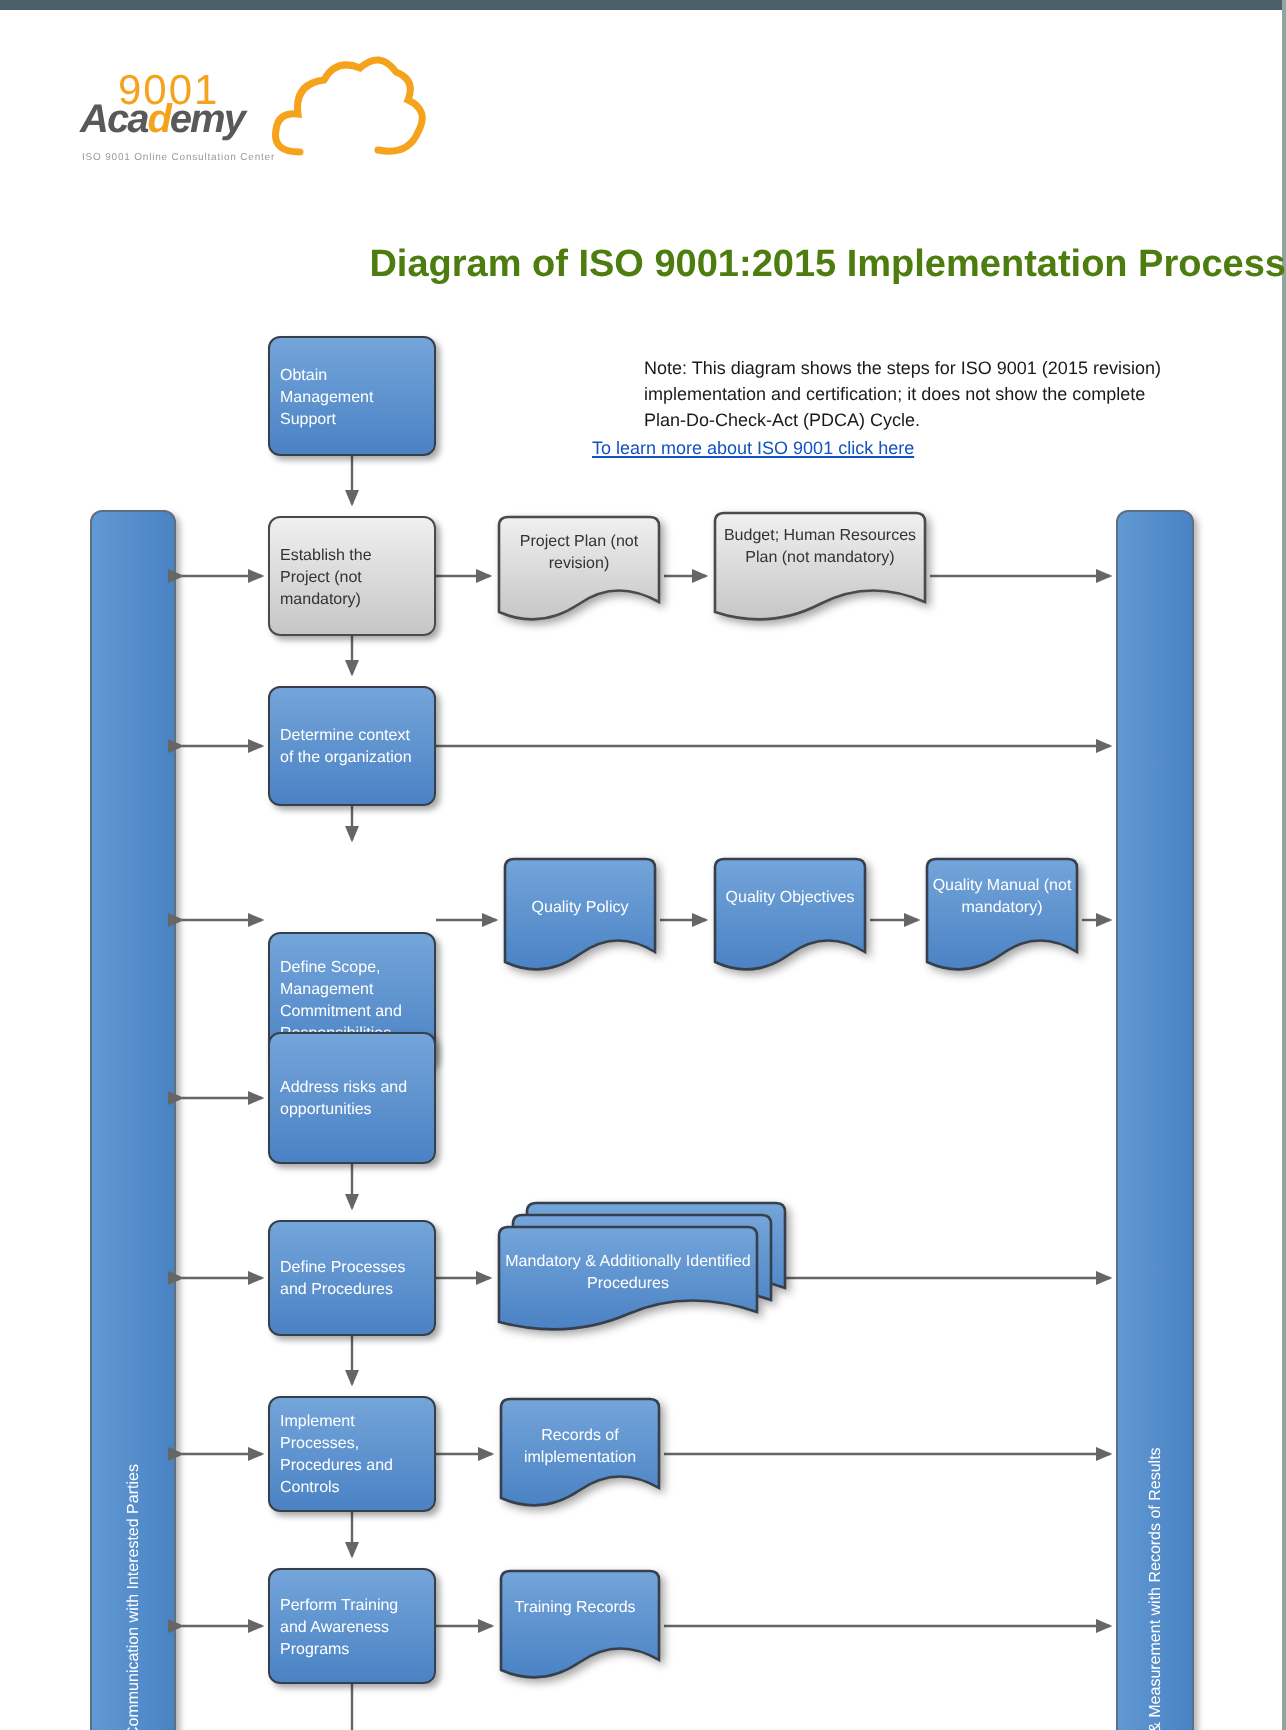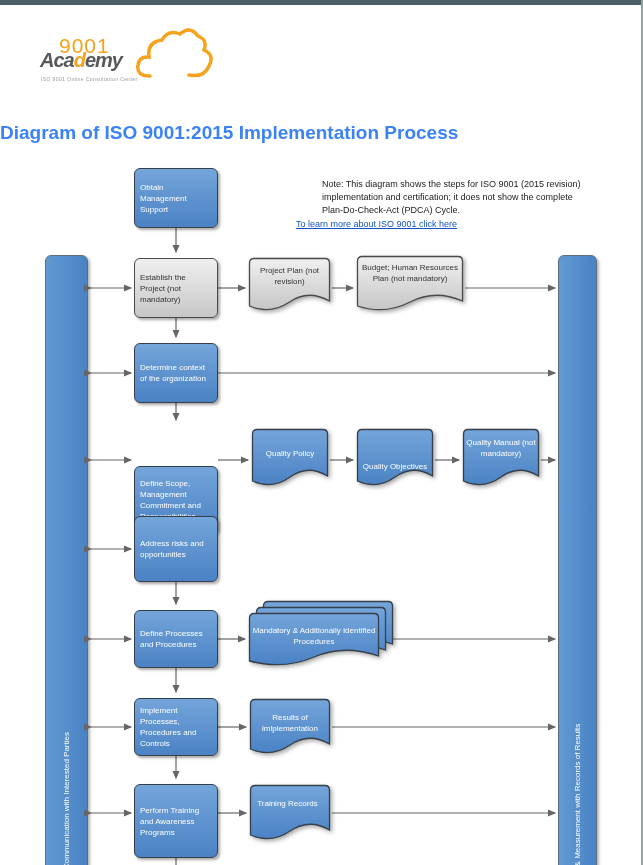--- a/index.html
+++ b/index.html
@@ -11,22 +11,22 @@
   .right-edge{position:absolute;top:0;right:0;width:2px;height:865px;background:#93a3a2;}
 
   
   .logo{position:absolute;left:40px;top:28px;width:150px;height:58px;}
   .logo-cloud{position:absolute;left:88px;top:0px;}
   .logo-9001{position:absolute;left:19px;top:6px;font-size:21px;font-weight:normal;color:#F5A31C;letter-spacing:1px;}
   .logo-academy{position:absolute;left:0px;top:21px;font-size:20px;font-weight:bold;color:#58595B;letter-spacing:-1px;font-style:italic;}
   .logo-academy .orange{color:#F5A31C;}
   .logo-tagline{position:absolute;left:1px;top:48px;font-size:5px;color:#9a9a9a;letter-spacing:.4px;white-space:nowrap;}
 
-  .page-title{position:absolute;left:0;top:122px;width:643px;text-align:left;
-    font-size:19px;font-weight:bold;color:#3b82f6;}
+  .page-title{position:absolute;left:0;top:122px;width:643px;text-align:right;
+    font-size:19px;font-weight:bold;color:#4d7c0f;}
 
   .note{position:absolute;left:296px;top:178px;width:262px;font-size:9px;line-height:13px;color:#1a1a1a;margin-left:26px;}
   .note-link{position:absolute;left:296px;top:219px;font-size:9px;color:#1352C4;text-decoration:underline;}
 
   
   .node{position:absolute;border-radius:6px;display:flex;align-items:center;justify-content:center;
     text-align:left;font-size:8px;line-height:11px;padding:2px 5px;box-sizing:border-box;
     box-shadow:2px 2px 3px rgba(0,0,0,.35);}
   .node.blue{background:linear-gradient(#74a5da,#4a82c4);border:1px solid #37404a;color:#fff;}
   .node.gray{background:linear-gradient(#f0f0f0,#c6c6c6);border:1px solid #4a4a4a;color:#333;}
@@ -146,21 +146,21 @@
   </div>
 <div class="node blue" style="left:134px;top:516px;width:84px;height:66px;">
     <span>Address risks and opportunities</span>
   </div>
 <div class="node blue" style="left:134px;top:610px;width:84px;height:58px;">
     <span>Define Processes and Procedures</span>
   </div>
 <div class="node blue" style="left:134px;top:698px;width:84px;height:58px;">
     <span>Implement Processes, Procedures and Controls</span>
   </div>
-<div class="node blue" style="left:134px;top:784px;width:84px;height:74px;">
+<div class="node blue" style="left:134px;top:784px;width:84px;height:58px;">
     <span>Perform Training and Awareness Programs</span>
   </div>
 
 <div class="doc gray" style="left:248px;top:257px;width:83px;height:62px;">
   <svg width="83" height="62">
       <path d="M1.5,6 Q1.5,1.5 6,1.5 L77,1.5 Q81.5,1.5 81.5,6 L81.5,44 Q60,32 41.5,45 Q22,58 1.5,49 Z"></path>
     </svg>
   <div class="doc-label" style="top:8px;">Project Plan (not revision)</div>
 </div>
 <div class="doc gray" style="left:356px;top:255px;width:108px;height:64px;">
@@ -172,21 +172,21 @@
 <div class="doc blue" style="left:251px;top:428px;width:78px;height:66px;">
   <svg width="78" height="66">
       <path d="M1.5,6 Q1.5,1.5 6,1.5 L72,1.5 Q76.5,1.5 76.5,6 L76.5,48 Q57,36 39,49 Q21,62 1.5,53 Z"></path>
     </svg>
   <div class="doc-label" style="top:20px;">Quality Policy</div>
 </div>
 <div class="doc blue" style="left:356px;top:428px;width:78px;height:66px;">
   <svg width="78" height="66">
       <path d="M1.5,6 Q1.5,1.5 6,1.5 L72,1.5 Q76.5,1.5 76.5,6 L76.5,48 Q57,36 39,49 Q21,62 1.5,53 Z"></path>
     </svg>
-  <div class="doc-label" style="top:15px;margin-top:18px;">Quality Objectives</div>
+  <div class="doc-label" style="top:15px;">Quality Objectives</div>
 </div>
 <div class="doc blue" style="left:462px;top:428px;width:78px;height:66px;">
   <svg width="78" height="66">
       <path d="M1.5,6 Q1.5,1.5 6,1.5 L72,1.5 Q76.5,1.5 76.5,6 L76.5,48 Q57,36 39,49 Q21,62 1.5,53 Z"></path>
     </svg>
   <div class="doc-label" style="top:9px;">Quality Manual (not mandatory)</div>
 </div>
 <div class="doc blue" style="left:248px;top:600px;width:148px;height:76px;">
   <svg width="148" height="76">
     <g transform="translate(14,0)">
@@ -198,20 +198,20 @@
     <g transform="translate(0,12)">
         <path d="M1.5,6 Q1.5,1.5 6,1.5 L126,1.5 Q130.5,1.5 130.5,6 L130.5,44 Q96,32 66,45 Q36,58 1.5,49 Z"></path>
       </g>
   </svg>
   <div class="doc-label" style="top:25px;width:132px;">Mandatory &amp; Additionally Identified Procedures</div>
 </div>
 <div class="doc blue" style="left:249px;top:698px;width:82px;height:64px;">
   <svg width="82" height="64">
       <path d="M1.5,6 Q1.5,1.5 6,1.5 L76,1.5 Q80.5,1.5 80.5,6 L80.5,46 Q60,34 41,47 Q22,60 1.5,51 Z"></path>
     </svg>
-  <div class="doc-label" style="top:14px;">Results of imlplementation</div>
+  <div class="doc-label" style="top:14px;">Records of imlplementation</div>
 </div>
 <div class="doc blue" style="left:249px;top:784px;width:77px;height:64px;">
   <svg width="82" height="64">
       <path d="M1.5,6 Q1.5,1.5 6,1.5 L76,1.5 Q80.5,1.5 80.5,6 L80.5,46 Q60,34 41,47 Q22,60 1.5,51 Z"></path>
     </svg>
   <div class="doc-label" style="top:14px;">Training Records</div>
 </div>
 
 </body></html>

